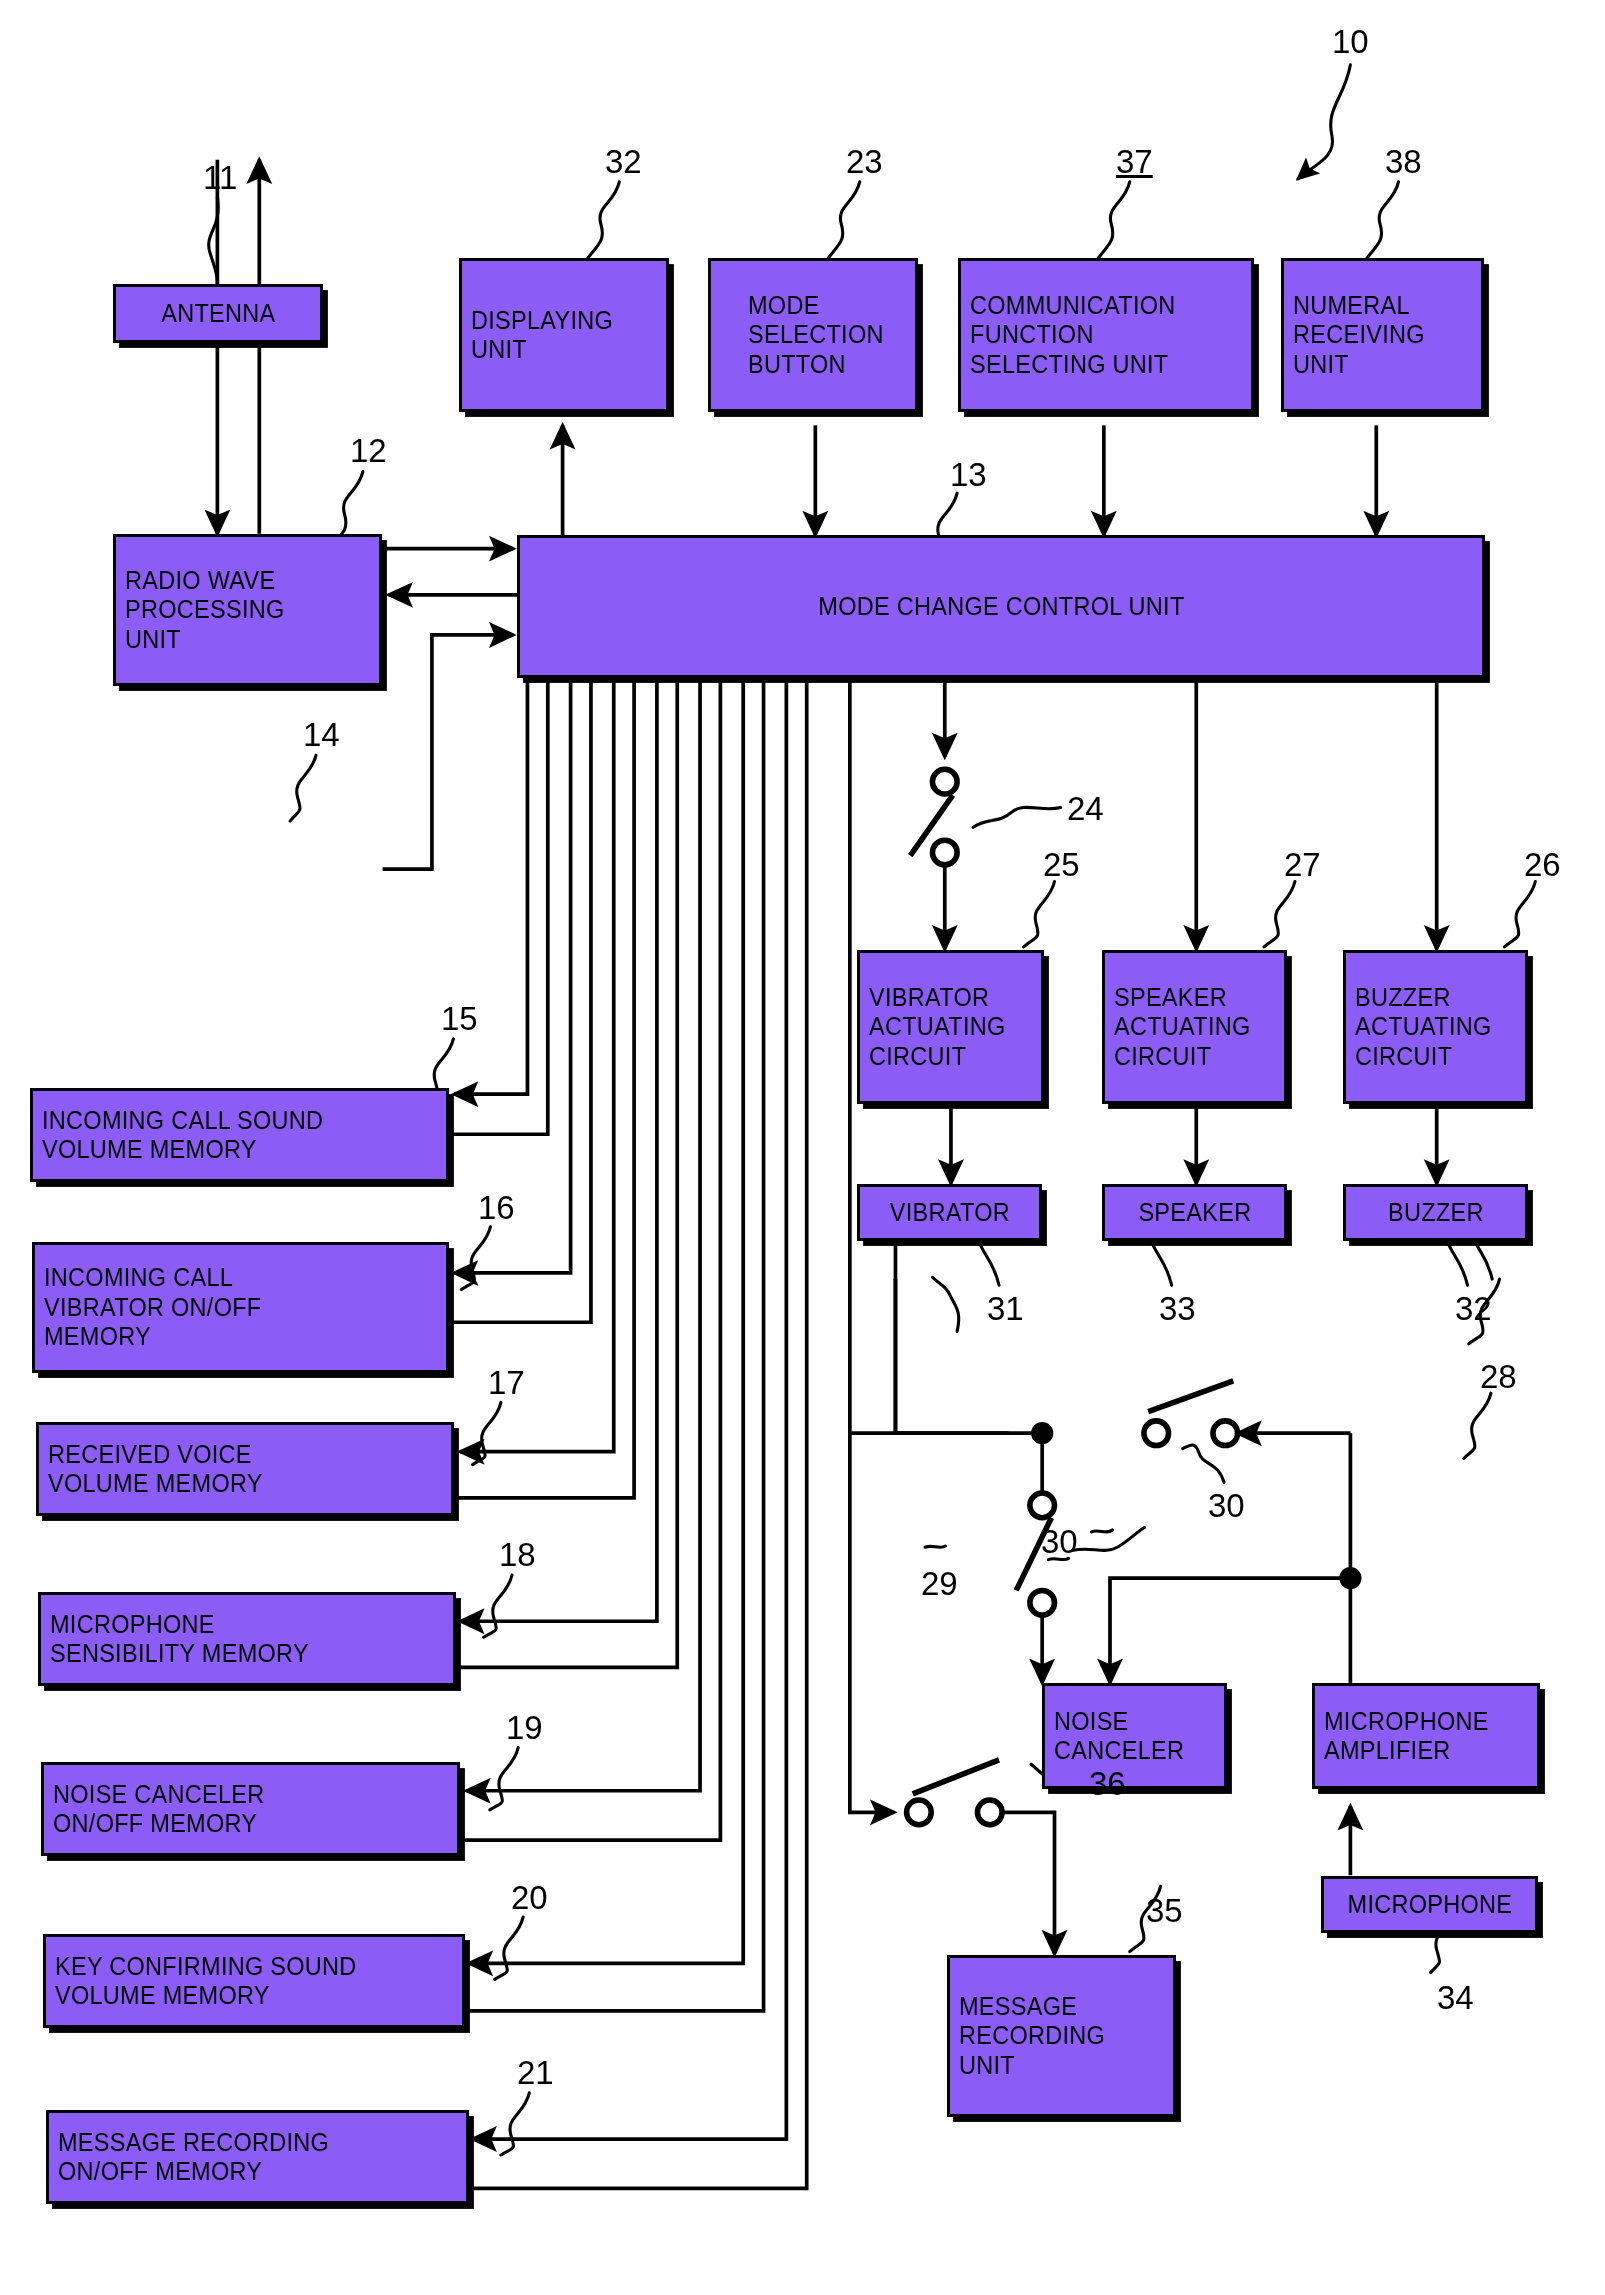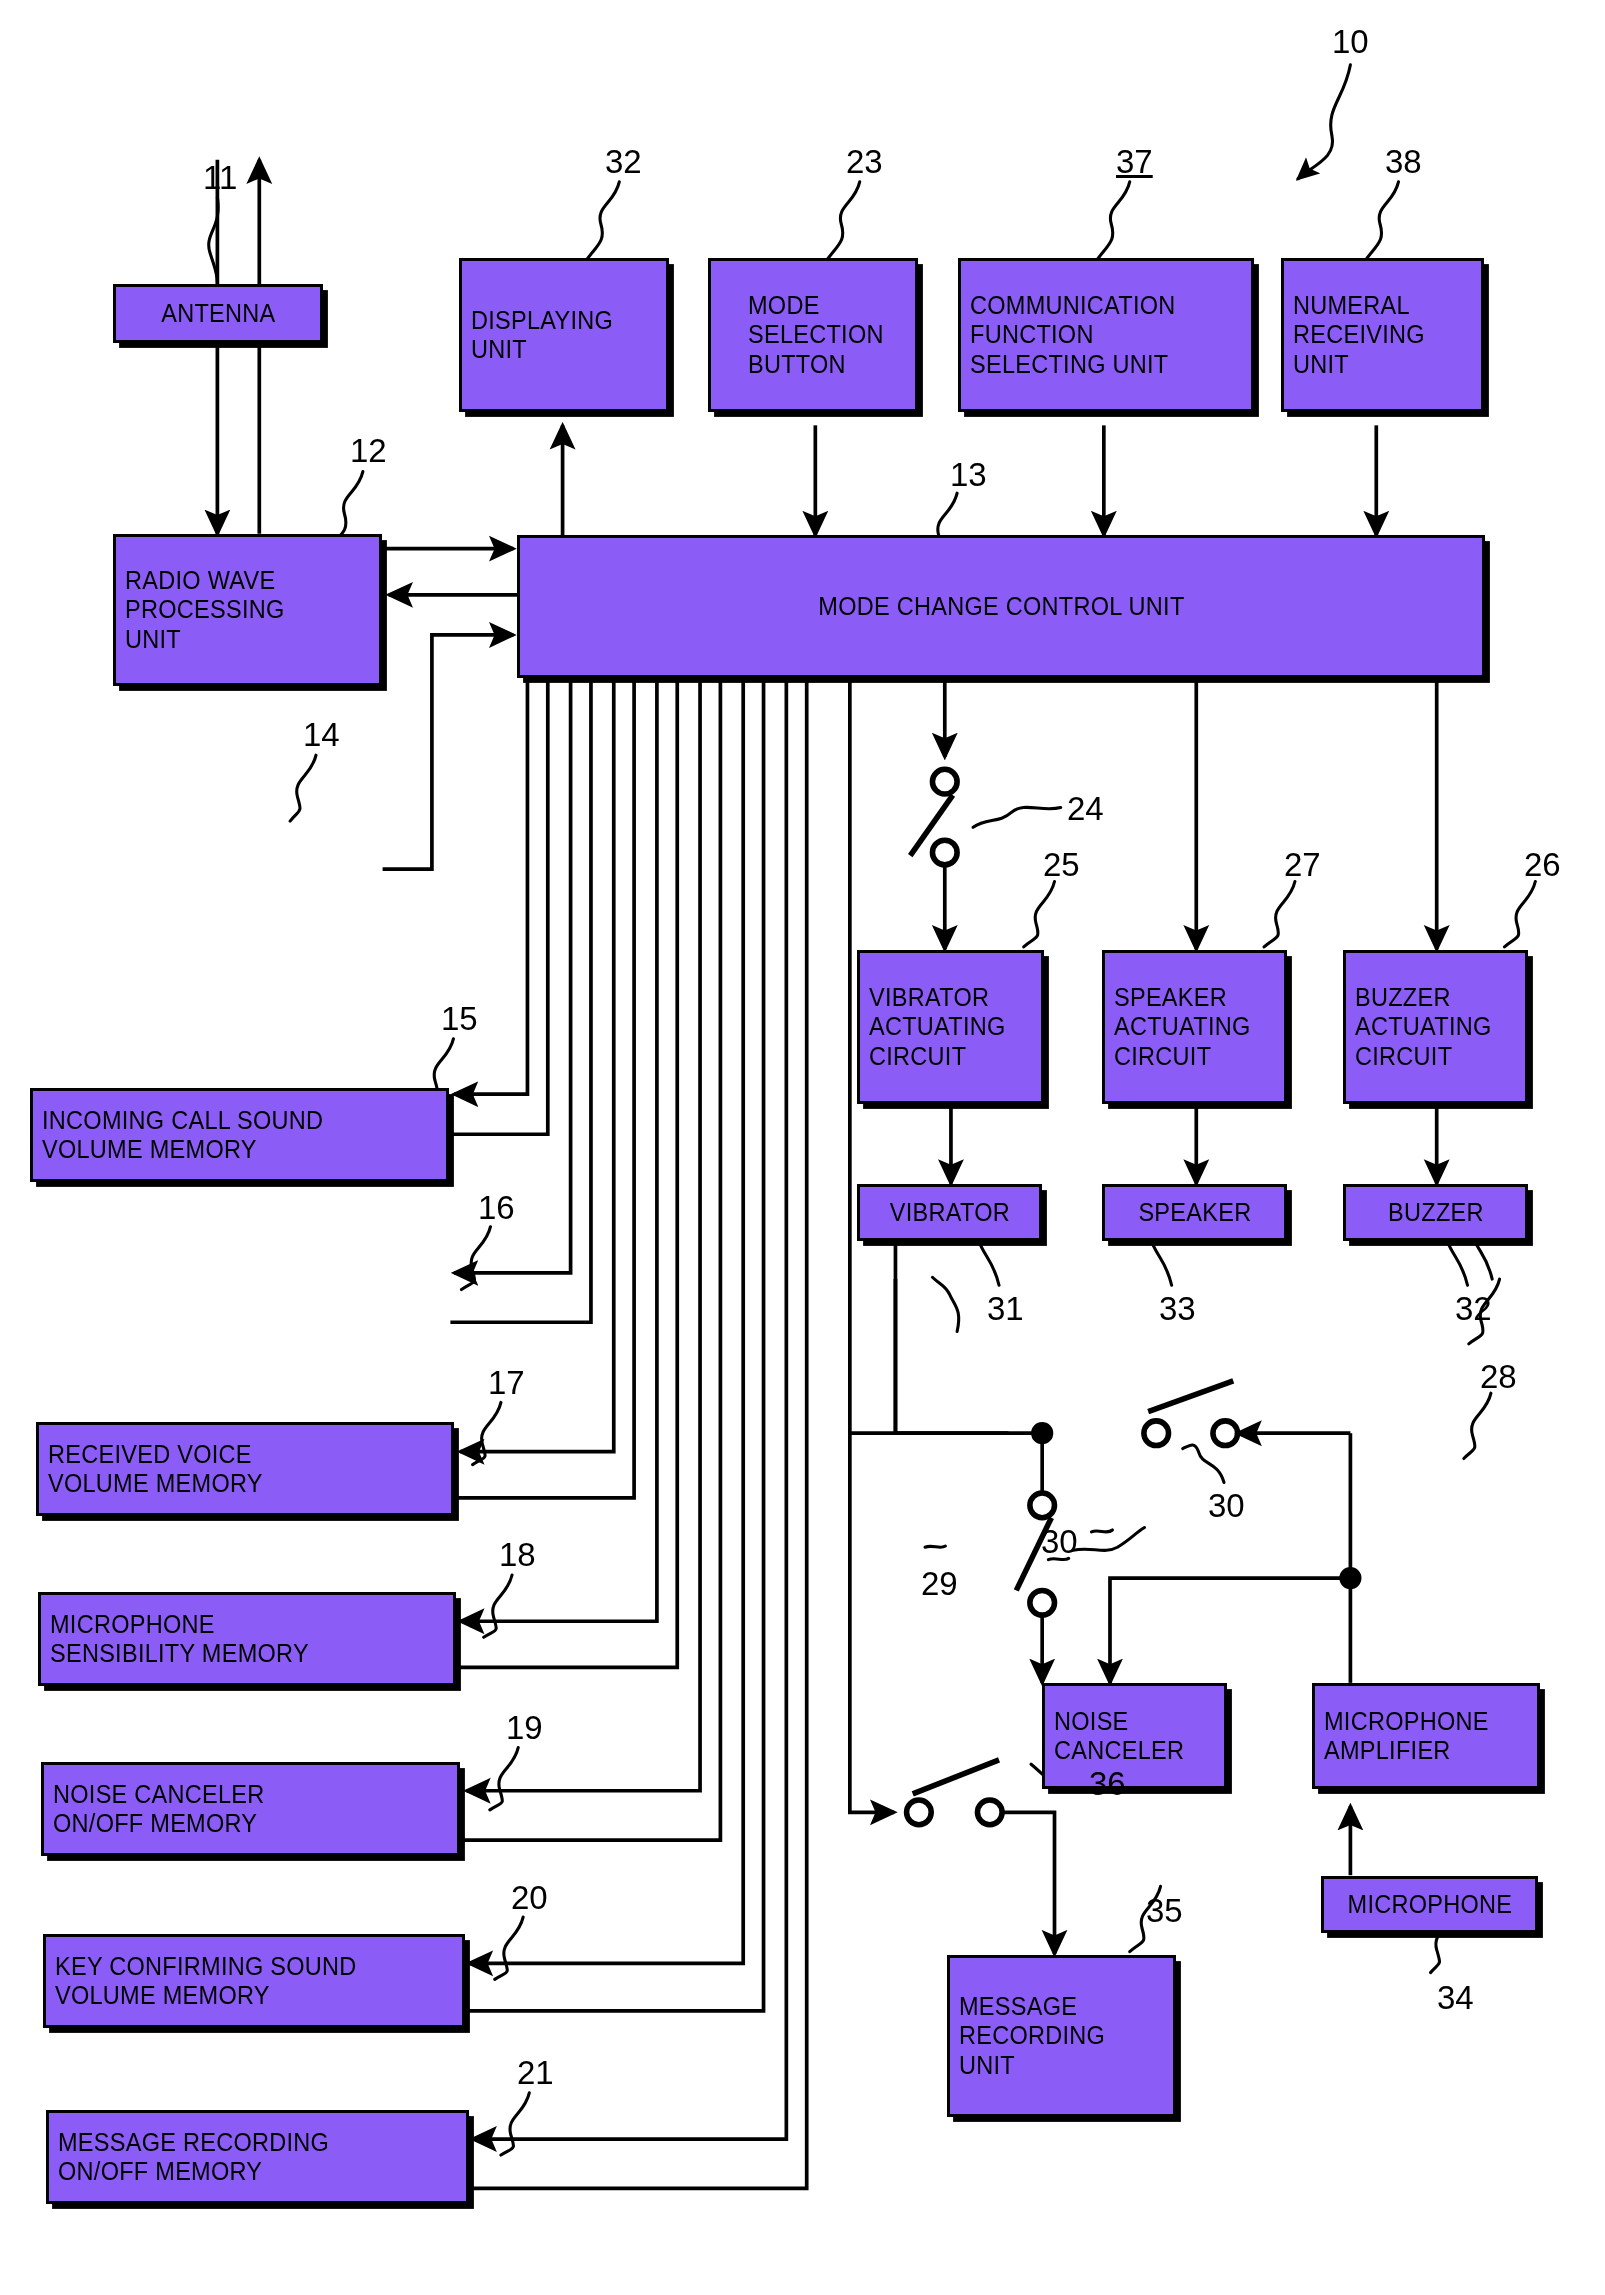--- a/index.html
+++ b/index.html
@@ -213,20 +213,25 @@
 
   <div class="blk ctr" style="left:517px;top:535px;width:968px;height:143px;">
     <div class="ln c">MODE CHANGE CONTROL UNIT</div>
   </div>
 
   <div class="blk" style="left:30px;top:1088px;width:419px;height:94px;">
     <div class="ln">INCOMING CALL SOUND</div>
     <div class="ln">VOLUME MEMORY</div>
   </div>
 
+  <div class="blk" style="left:32px;top:1242px;width:417px;height:131px;">
+    <div class="ln">INCOMING CALL</div>
+    <div class="ln">VIBRATOR ON/OFF</div>
+    <div class="ln">MEMORY</div>
+  </div>
 
   <div class="blk" style="left:36px;top:1422px;width:418px;height:94px;">
     <div class="ln">RECEIVED VOICE</div>
     <div class="ln">VOLUME MEMORY</div>
   </div>
 
   <div class="blk" style="left:38px;top:1592px;width:418px;height:94px;">
     <div class="ln">MICROPHONE</div>
     <div class="ln">SENSIBILITY MEMORY</div>
   </div>

